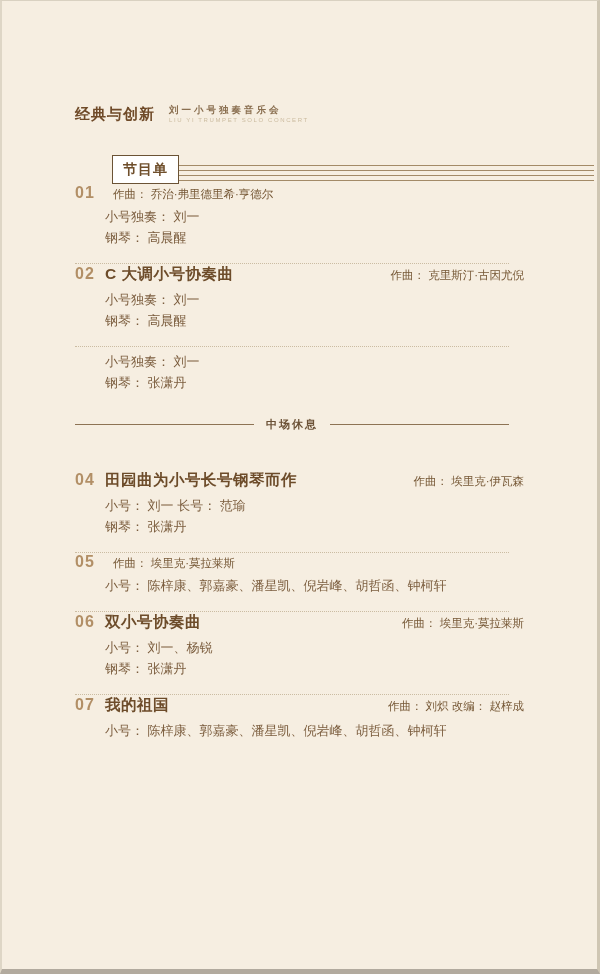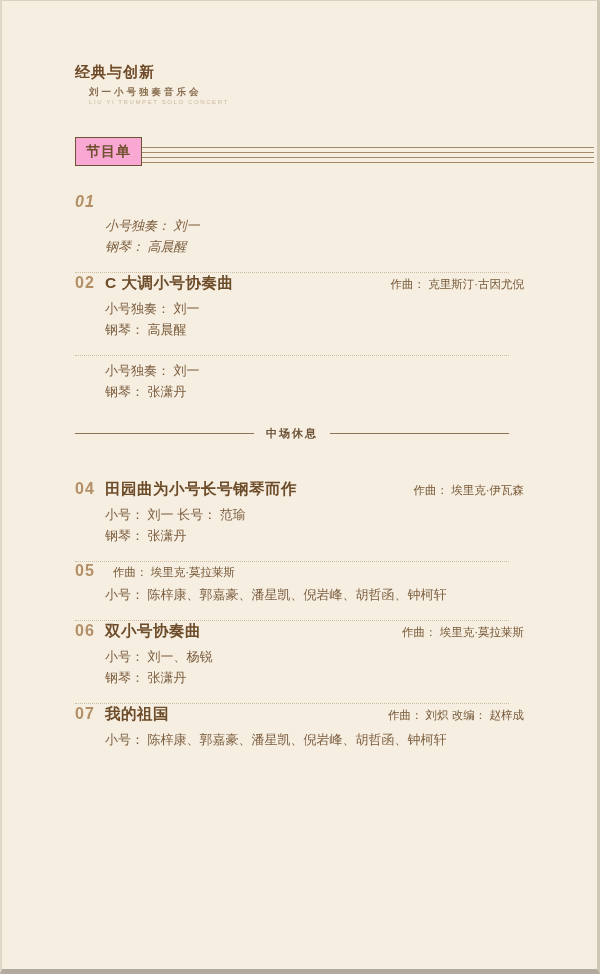--- a/index.html
+++ b/index.html
@@ -4,38 +4,38 @@
 <style>
   html,body{margin:0;padding:0;background:#e9e2d3;}
   body{width:600px;height:974px;overflow:hidden;font-family:"Liberation Sans",sans-serif;}
   .page{
     box-sizing:border-box;width:600px;height:974px;background:#f6eee1;
     border-top:1px solid #d9d1c1;border-left:2px solid #ded6c6;
     border-right:3px solid #cfc6b3;border-bottom:5px solid #b2aa9e;
     padding:0 73px 0 73px;position:relative;
   }
   
-  .hdr{display:flex;align-items:flex-start;padding-top:60px;flex-direction:column;}
+  .hdr{display:flex;align-items:flex-end;padding-top:60px;}
   .brand{font-size:15px;font-weight:bold;color:#6f4a28;letter-spacing:1px;line-height:22px;}
-  .hdr-sub{margin-left:14px;padding-top:3px;}
+  .hdr-sub{margin-left:14px;padding-top:3px;margin-top:40px;}
   .sub-cn{display:block;font-size:9.5px;color:#8a6f50;letter-spacing:3px;line-height:11px;font-weight:bold;}
   .sub-en{display:block;font-size:6px;color:#cbbb9f;letter-spacing:1.6px;line-height:9px;margin-top:1px;}
   
   .sec{display:flex;align-items:stretch;margin-top:30px;height:29px;}
   .sec-box{
     border:1.5px solid #6b5335;color:#6f4f2c;font-size:14px;font-weight:bold;
     letter-spacing:1px;display:flex;align-items:center;justify-content:center;
-    padding:0 10px;background:#f9a8d4;z-index:2;
+    padding:0 10px;background:#ffffff;z-index:2;margin-left:37px;
   }
   .rules{flex:1;margin-right:-70px;display:flex;flex-direction:column;justify-content:flex-end;padding-bottom:3px;}
   .rules i{display:block;height:1px;background:#a38a67;margin-top:4px;}
   
   .half{}
   .prog-item{}
-  .first .prog-item:first-child{margin-top:27px;font-style:italic;}
+  .first .prog-item:first-child{}
   .title-row{display:flex;align-items:baseline;}
   .no{font-size:16px;font-weight:bold;color:#b28f66;width:30px;letter-spacing:1px;flex:0 0 auto;}
   .title{font-size:15.5px;font-weight:bold;color:#6d4c2a;letter-spacing:0.5px;flex:1 1 auto;}
   .credit{font-size:11.5px;color:#765836;white-space:nowrap;flex:0 0 auto;padding-left:8px;}
   .performers{margin:4px 0 0 30px;}
   .perf{font-size:13px;color:#7b5d3e;line-height:21px;}
   .dotted-sep{border-top:1px dotted #cbbca2;margin:15px 15px 0 0;}
   
   .intermission{display:flex;align-items:center;margin:24px 15px 38px 0;}
   .intermission .line{flex:1;height:1px;background:#8d7354;}
@@ -64,20 +64,21 @@
         <i></i>
         <i></i>
         <i></i>
       </div>
   </div>
 
   <div class="half first">
       <div class="prog-item">
     <div class="title-row">
       <span class="no">01</span>
+      <span class="credit">作曲： 乔治·弗里德里希·亨德尔</span>
     </div>
     <div class="performers">
           <div class="perf">小号独奏： 刘一</div>
           <div class="perf">钢琴： 高晨醒</div>
         </div>
   </div>
       <div class="dotted-sep"></div>
       <div class="prog-item">
     <div class="title-row">
       <span class="no">02</span>

